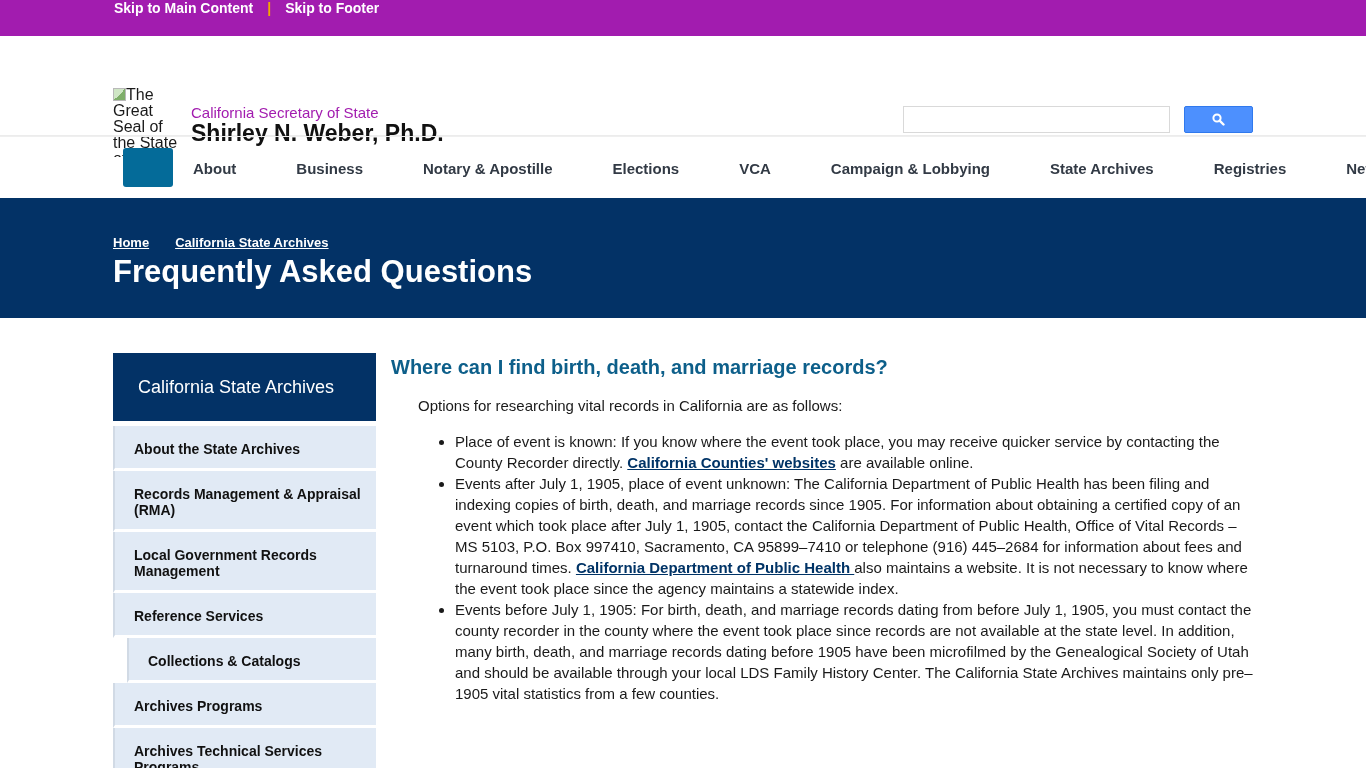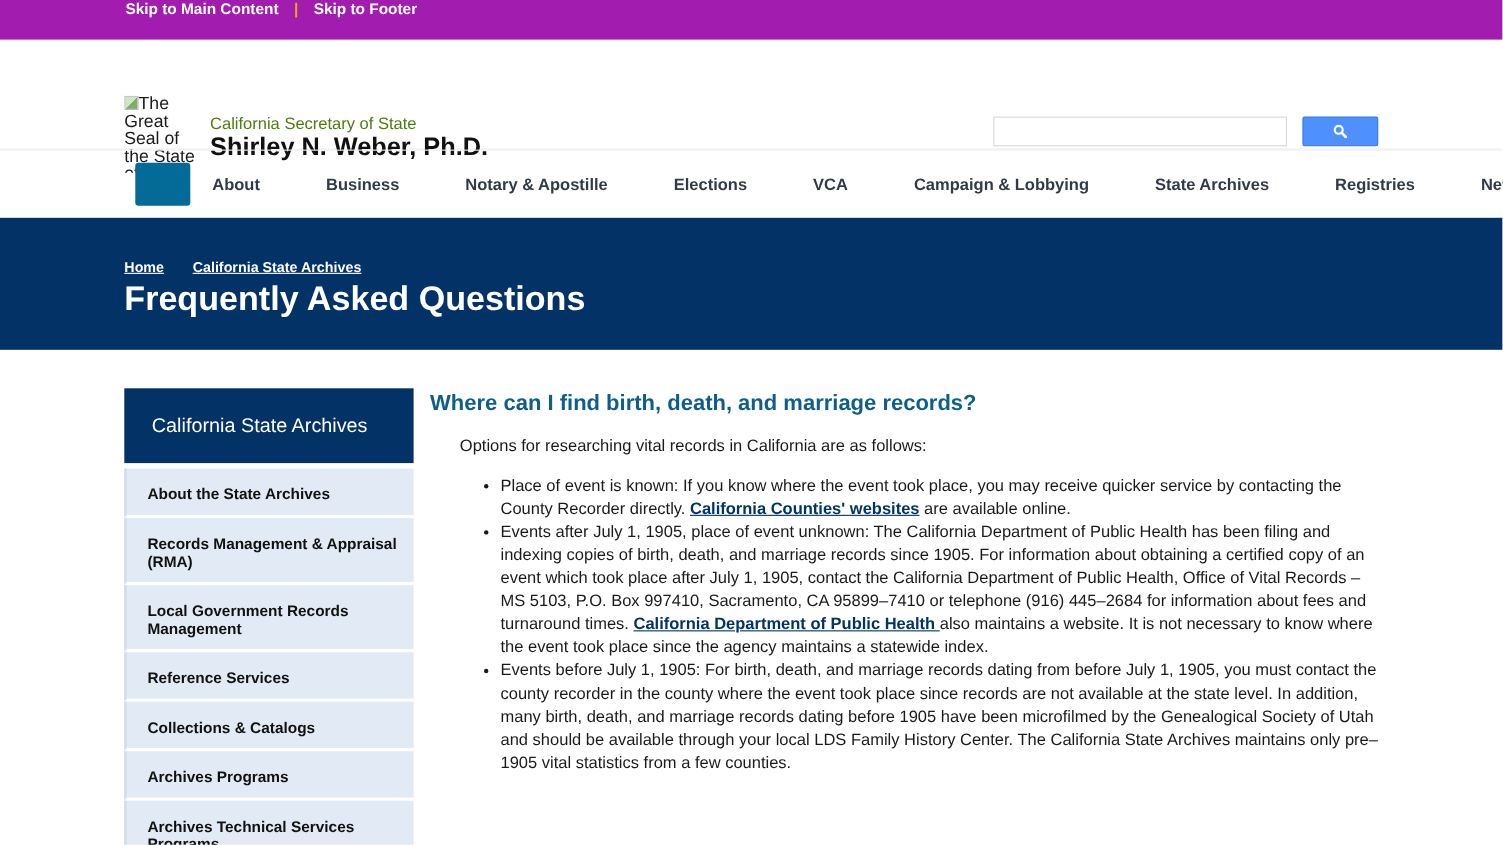--- a/index.html
+++ b/index.html
@@ -6,21 +6,21 @@
     html, body { width: 1366px; height: 768px; overflow: hidden; background: #ffffff; font-family: "Liberation Sans", sans-serif; color: #1a1a1a; }
 
     .skipbar { height: 36px; background: #a21caf; display: flex; align-items: flex-start; padding-left: 114px; }
     .skipbar a { color: #ffffff; font-weight: bold; font-size: 14px; text-decoration: none; }
     .skipbar .sep { color: #f2a900; margin: 0 14px; font-size: 14px; font-weight: bold; }
 
     .header { height: 100px; position: relative; border-bottom: 1px solid #ececec; }
     .seal { position: absolute; left: 113px; top: 51px; width: 66px; height: 70px; overflow: hidden; font-size: 16px; line-height: 16px; color: #1a1a1a; }
     .seal .broken { display: inline-block; width: 13px; height: 13px; border: 1px solid #b9b9b9; background: linear-gradient(135deg, #cfe6c5 0 50%, #7fae6a 50% 100%); vertical-align: -1px; }
     .org { position: absolute; left: 191px; top: 69px; }
-    .org .sub { font-size: 15px; line-height: 16px; color: #4d7c0f; }
+    .org .sub { font-size: 15px; line-height: 16px; color: #a21caf; }
     .org .name { font-size: 23px; font-weight: bold; line-height: 24px; color: #111; }
 
     .search-input { position: absolute; left: 903px; top: 70px; width: 267px; height: 27px; border: 1px solid #d9d9d9; background: #fff; }
     .search-btn { position: absolute; left: 1184px; top: 70px; width: 69px; height: 27px; background: #4d90fe; border: 1px solid #3079ed; border-radius: 2px; display: flex; align-items: center; justify-content: center; cursor: pointer; }
 
     .nav { height: 62px; position: relative; border-top: 1px solid #efefef; }
     .nav .home-block { position: absolute; left: 123px; top: 11px; width: 50px; height: 39px; background: #046b99; border-radius: 3px; }
     .nav ul { list-style: none; position: absolute; left: 183px; top: 0; height: 62px; display: flex; align-items: center; gap: 40px; }
     .nav li { font-size: 15px; font-weight: bold; color: #323a45; padding: 0 10px; white-space: nowrap; cursor: pointer; }
 
@@ -92,21 +92,21 @@
   <h1 class="page-title">Frequently Asked Questions</h1>
 </div>
 
 <div class="main">
   <div class="sidebar">
     <div class="side-head">California State Archives</div>
     <div class="side-item" style="height:45px;">About the State Archives</div>
     <div class="side-item" style="height:61px;">Records Management &amp; Appraisal (RMA)</div>
     <div class="side-item" style="height:61px;">Local Government Records Management</div>
     <div class="side-item" style="height:45px;">Reference Services</div>
-    <div class="side-item" style="height:45px;">Collections &amp; Catalogs</div>
+    <div class="side-item" style="height:45px;margin-left:14px;">Collections &amp; Catalogs</div>
     <div class="side-item" style="height:45px;">Archives Programs</div>
     <div class="side-item" style="height:61px;">Archives Technical Services Programs</div>
   </div>
 
   <div class="content">
     <h2>Where can I find birth, death, and marriage records?</h2>
     <p class="intro">Options for researching vital records in California are as follows:</p>
     <ul>
       <li>
         <span>Place of event is known: If you know where the event took place, you may receive quicker service by contacting the County Recorder directly. </span><a href="#">California Counties' websites</a><span> are available online.</span>

